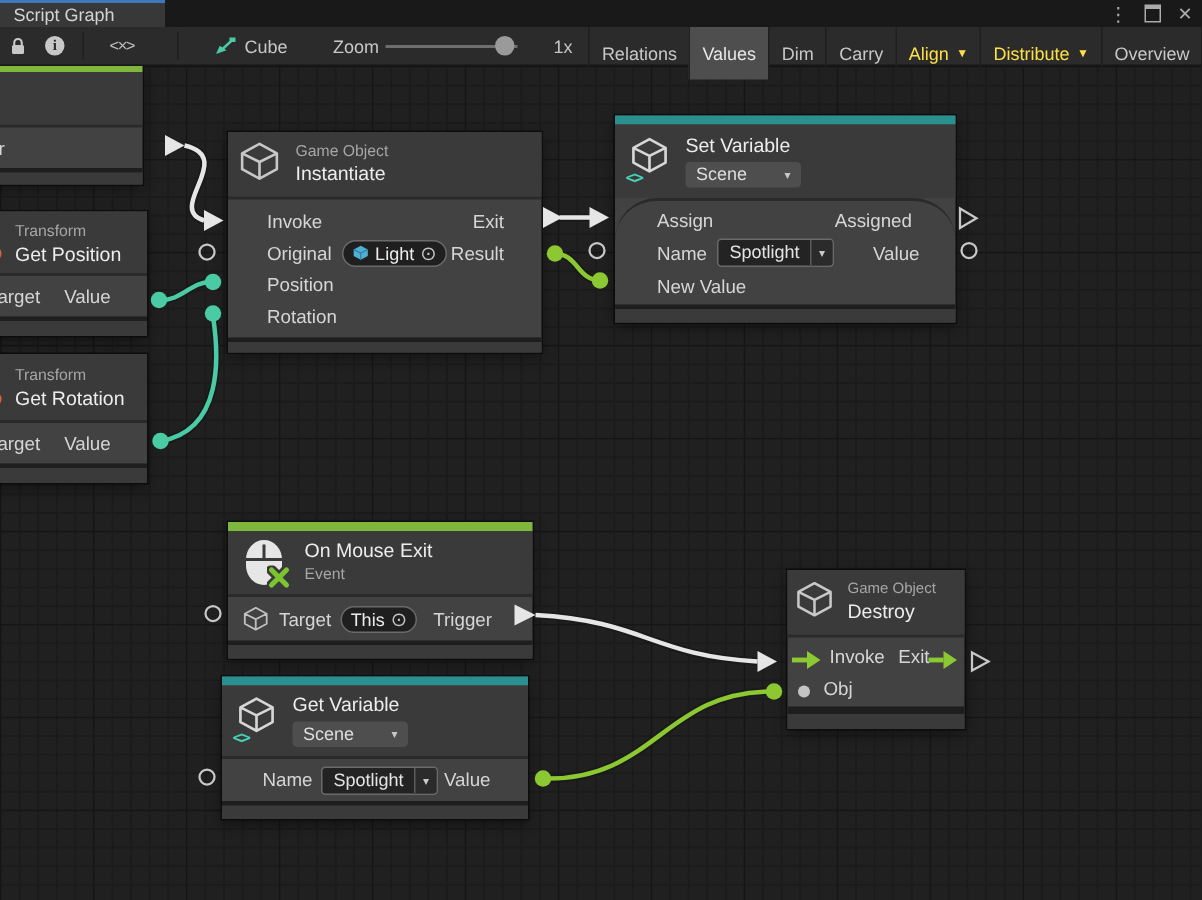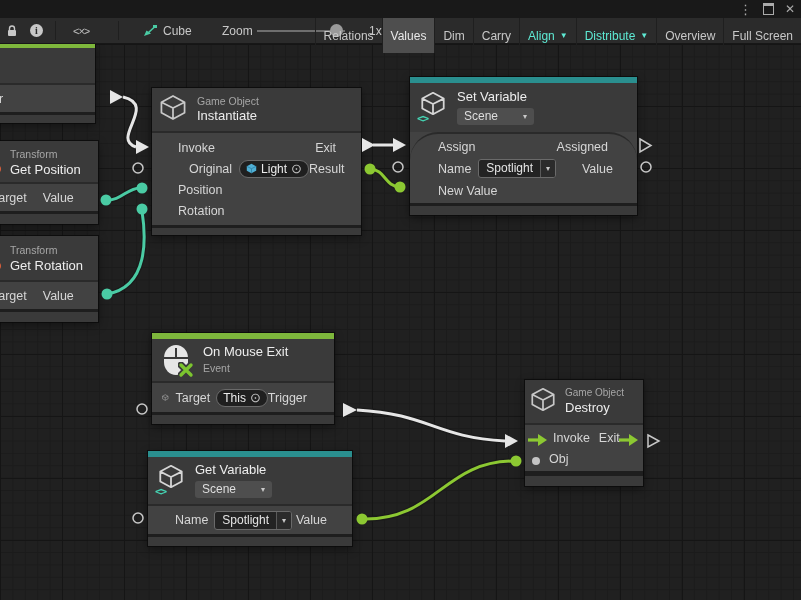--- a/index.html
+++ b/index.html
@@ -22,21 +22,21 @@
   .tpos{position:absolute;top:0;height:25px;display:flex;align-items:center;}
   .vsep{position:absolute;top:3px;height:19px;width:1px;background:#1F1F1F;}
   .info-icon{width:13px;height:13px;border-radius:50%;background:#C8C8C8;color:#2B2B2B;
              font-size:10px;font-weight:bold;display:flex;align-items:center;justify-content:center;font-family:"Liberation Serif",serif;}
   .code-icon{letter-spacing:-1px;color:#C0C0C0;font-size:11px;}
   .slider-track{position:absolute;top:12px;left:257px;width:88px;height:2px;background:#6E6E6E;}
   .slider-handle{position:absolute;top:6px;left:330px;width:13px;height:13px;border-radius:50%;background:#9A9A9A;}
   .tb-group{position:absolute;right:0;top:0;height:25px;display:flex;}
   .tb{display:flex;align-items:center;gap:5px;padding:0 8px;border-left:1px solid #1F1F1F;height:35px;white-space:nowrap;}
   .tb.active{background:#4E4E4E;color:#E8E8E8;}
-  .tb.disabled{color:#5eead4;}
+  .tb.disabled{color:#fde047;}
   .tb .caret{font-size:8px;}
 
   
   .canvas{position:absolute;top:44px;left:0;width:801px;height:556px;background-color:#202020;
     background-image:
       linear-gradient(#151515 1px,transparent 1px),
       linear-gradient(90deg,#151515 1px,transparent 1px),
       linear-gradient(#1B1B1B 1px,transparent 1px),
       linear-gradient(90deg,#1B1B1B 1px,transparent 1px);
     background-size:62px 62px,62px 62px,12.4px 12.4px,12.4px 12.4px;z-index:1;}
@@ -139,21 +139,21 @@
       <div class="nsub">Game Object</div>
       <div class="ntitle" style="margin-top:2px;">Instantiate</div>
     </div>
   </div>
   <div class="nbody" style="padding:4px 0;">
     <div class="nrow" style="height:21px;padding:0 25px 0 26px;">
       <span>Invoke</span>
       <span class="spacer"></span>
       <span>Exit</span>
     </div>
-    <div class="nrow" style="height:21px;padding:0 25px 0 37px;">
+    <div class="nrow" style="height:21px;padding:0 25px 0 26px;">
       <span>Original</span>
       <span class="pill" style="margin-left:7px;">
         <svg width="11" height="11" viewBox="0 0 28 28">
             <path d="M14 2 L26 8.5 V19.5 L14 26 L2 19.5 V8.5 Z" fill="#4FAFD4"></path>
             <path d="M2 8.5 L14 14.5 L26 8.5 M14 14.5 V26" stroke="#2D7EA3" stroke-width="2" fill="none"></path>
           </svg>
         <span>Light</span>
         <span class="picker">⊙</span>
       </span>
       <span class="spacer"></span>
@@ -203,21 +203,21 @@
       <span class="spacer"></span>
       <span>Value</span>
     </div>
     <div class="nrow" style="height:21px;padding-left:28px;">
       <span>New Value</span>
     </div>
   </div>
   <div class="nfoot" style="height:9px;"></div>
 </div>
 
-<div class="node" style="left:152px;top:333px;width:182px;">
+<div class="node" style="left:152px;top:348px;width:203px;">
   <div class="colorbar green"></div>
   <div class="nhead" style="height:42px;padding-left:12px;gap:12px;">
     <span class="mouse-icon">
       <span class="mouse-body"></span>
         <span class="mouse-line"></span>
         <span class="mouse-slot"></span>
       <svg class="mouse-x" width="16" height="16" viewBox="0 0 16 16">
         <path d="M3 3 L13 13 M13 3 L3 13" stroke="#3A3A3A" stroke-width="7" stroke-linecap="round"></path>
         <path d="M3 3 L13 13 M13 3 L3 13" stroke="#7CC52F" stroke-width="3.4" stroke-linecap="round"></path>
       </svg>
@@ -363,20 +363,23 @@
     <polygon points="538,434 547,440 538,446" fill="#8CC832"></polygon>
   </g>
   <g>
     <path d="M619 440 L629 440" stroke="#8CC832" stroke-width="3.2"></path>
     <polygon points="629,434 638,440 629,446" fill="#8CC832"></polygon>
   </g>
   <circle cx="536" cy="461" r="4" fill="#C4C4C4"></circle>
 </svg>
 
 <div class="tabbar">
+  <div class="tab">
+    <span>Script Graph</span>
+  </div>
   <div class="winctrl">
     <span class="kebab">⋮</span>
     <span class="maxbox"></span>
     <span class="closex">✕</span>
   </div>
 </div>
 
 <div class="toolbar">
   <span class="tpos" style="left:6px;">
     <svg width="12" height="13" viewBox="0 0 12 13">
@@ -422,17 +425,14 @@
       <span>Align</span>
         <span class="caret">▼</span>
     </div>
     <div class="tb disabled">
       <span>Distribute</span>
         <span class="caret">▼</span>
     </div>
     <div class="tb">
         <span>Overview</span>
       </div>
-    <div class="tb">
-        <span>Full Screen</span>
-      </div>
   </div>
 </div>
 
 </body></html>

